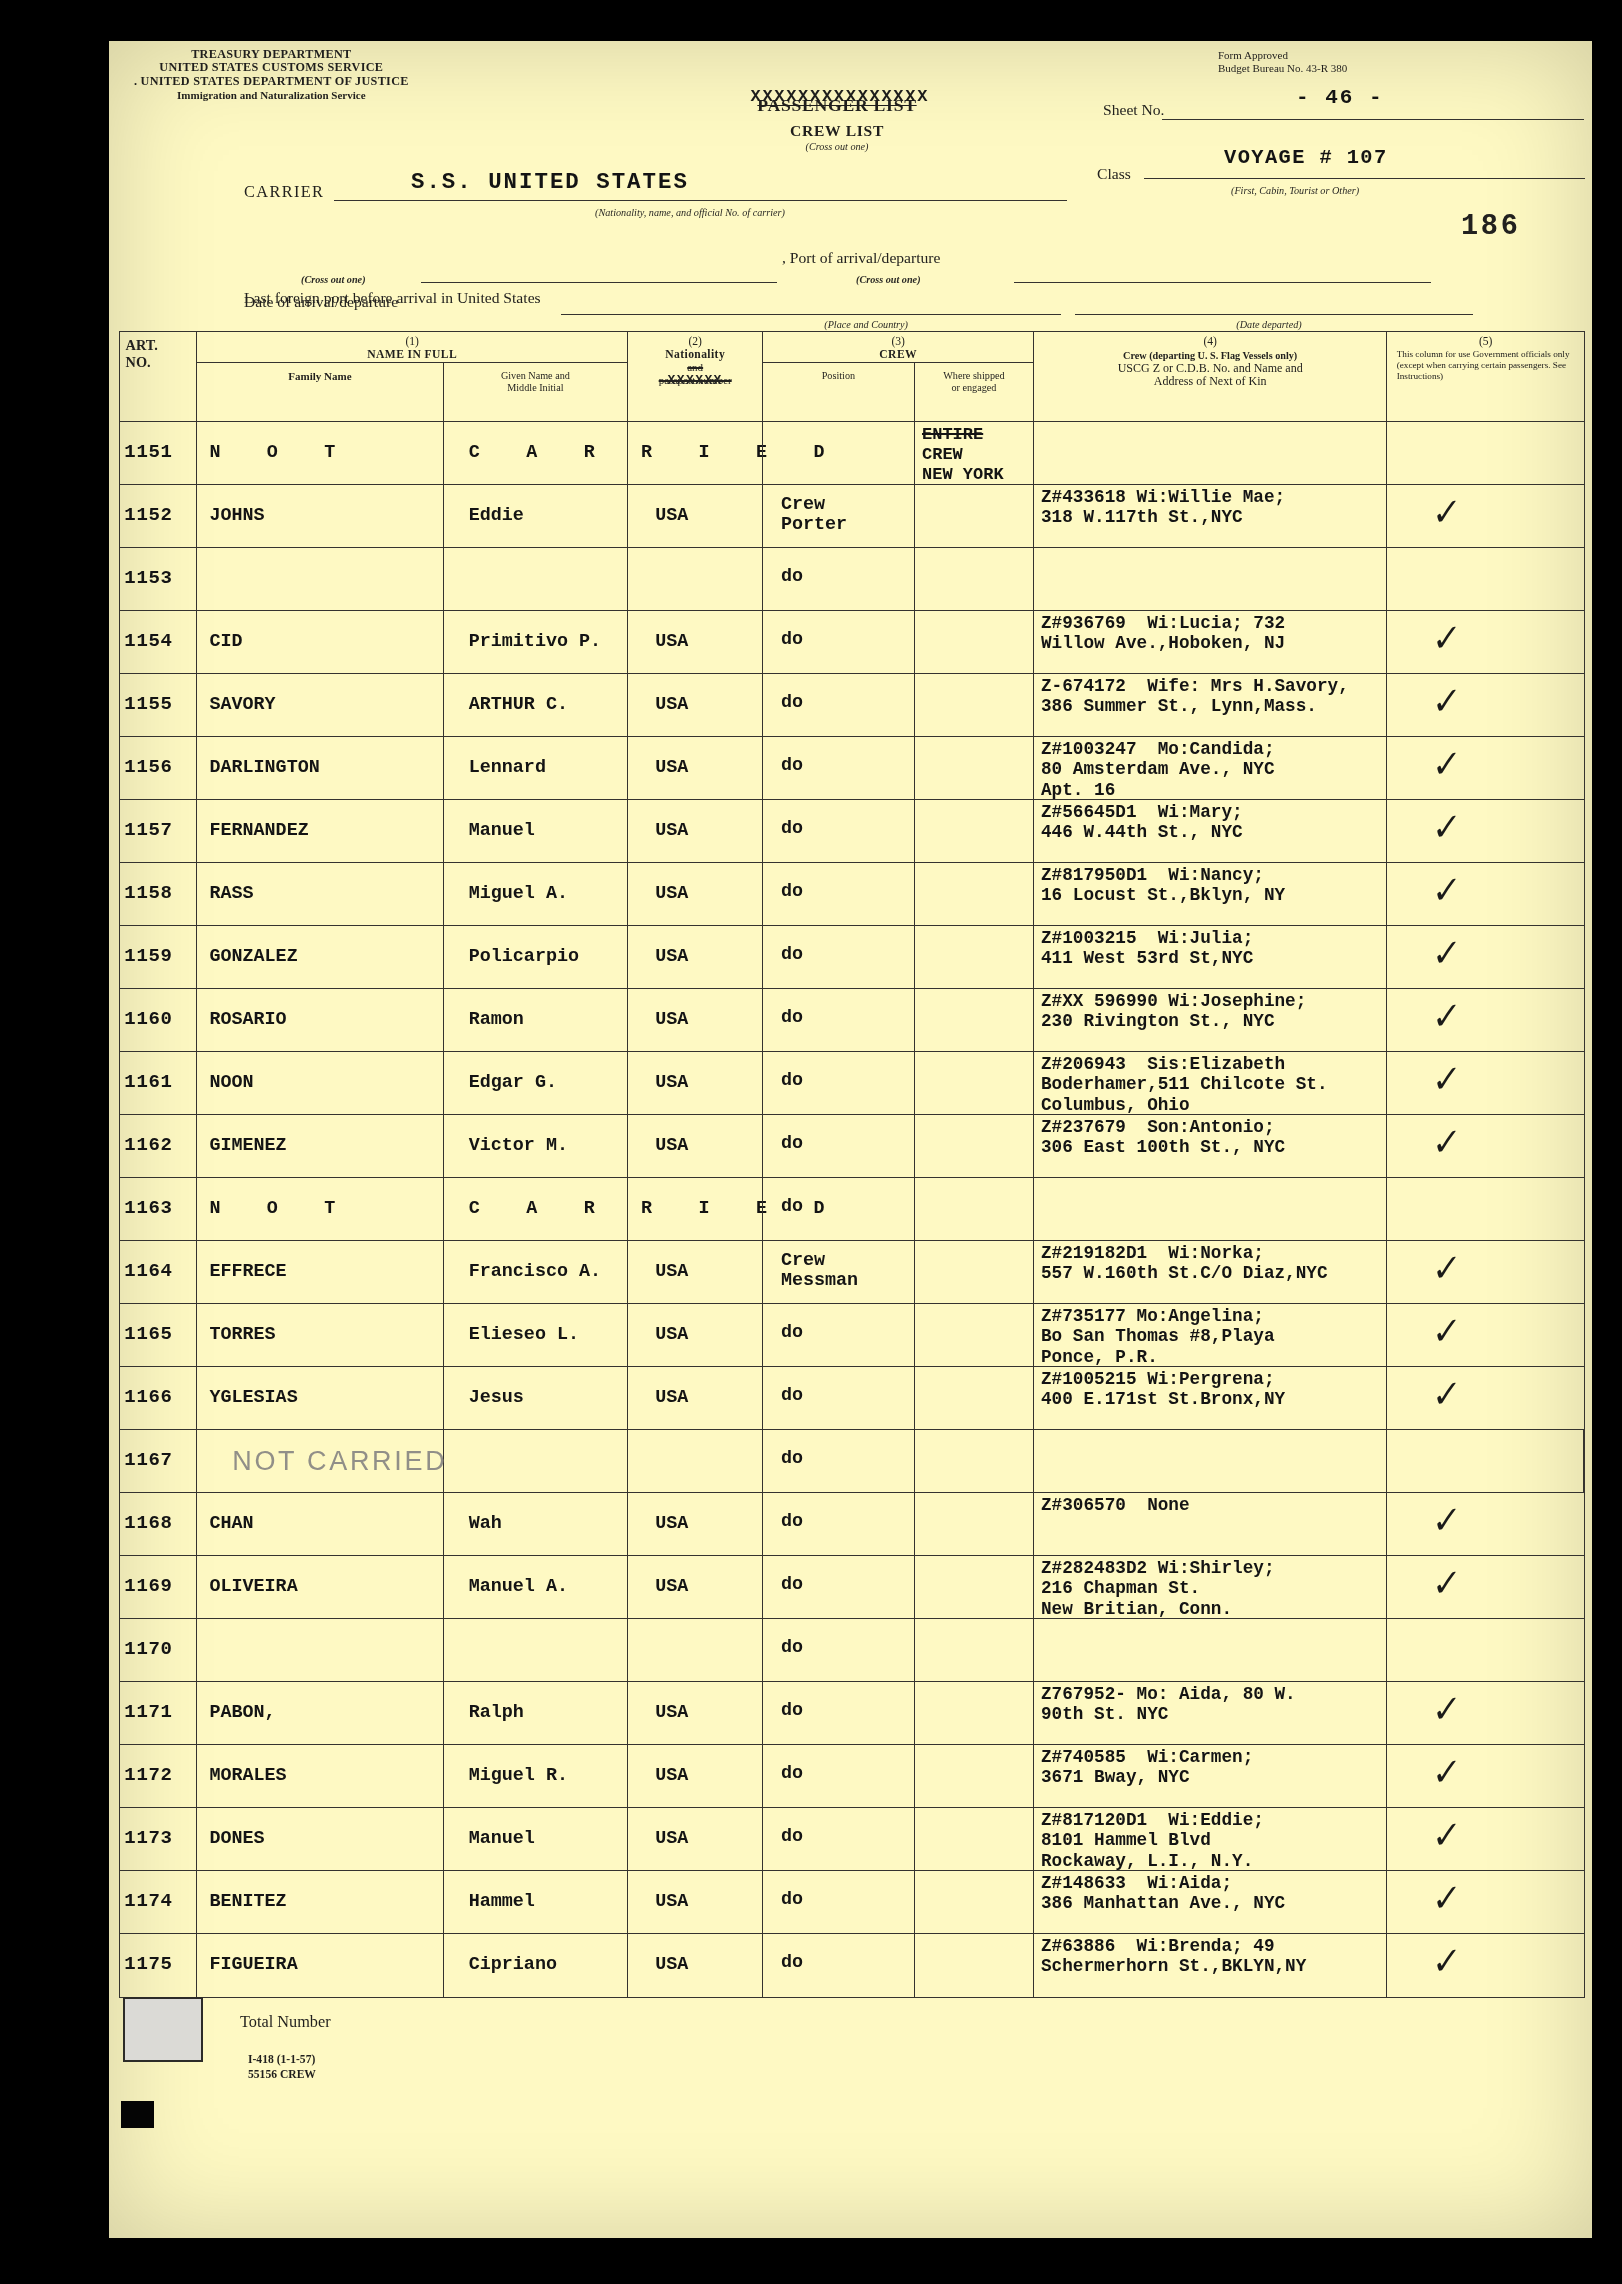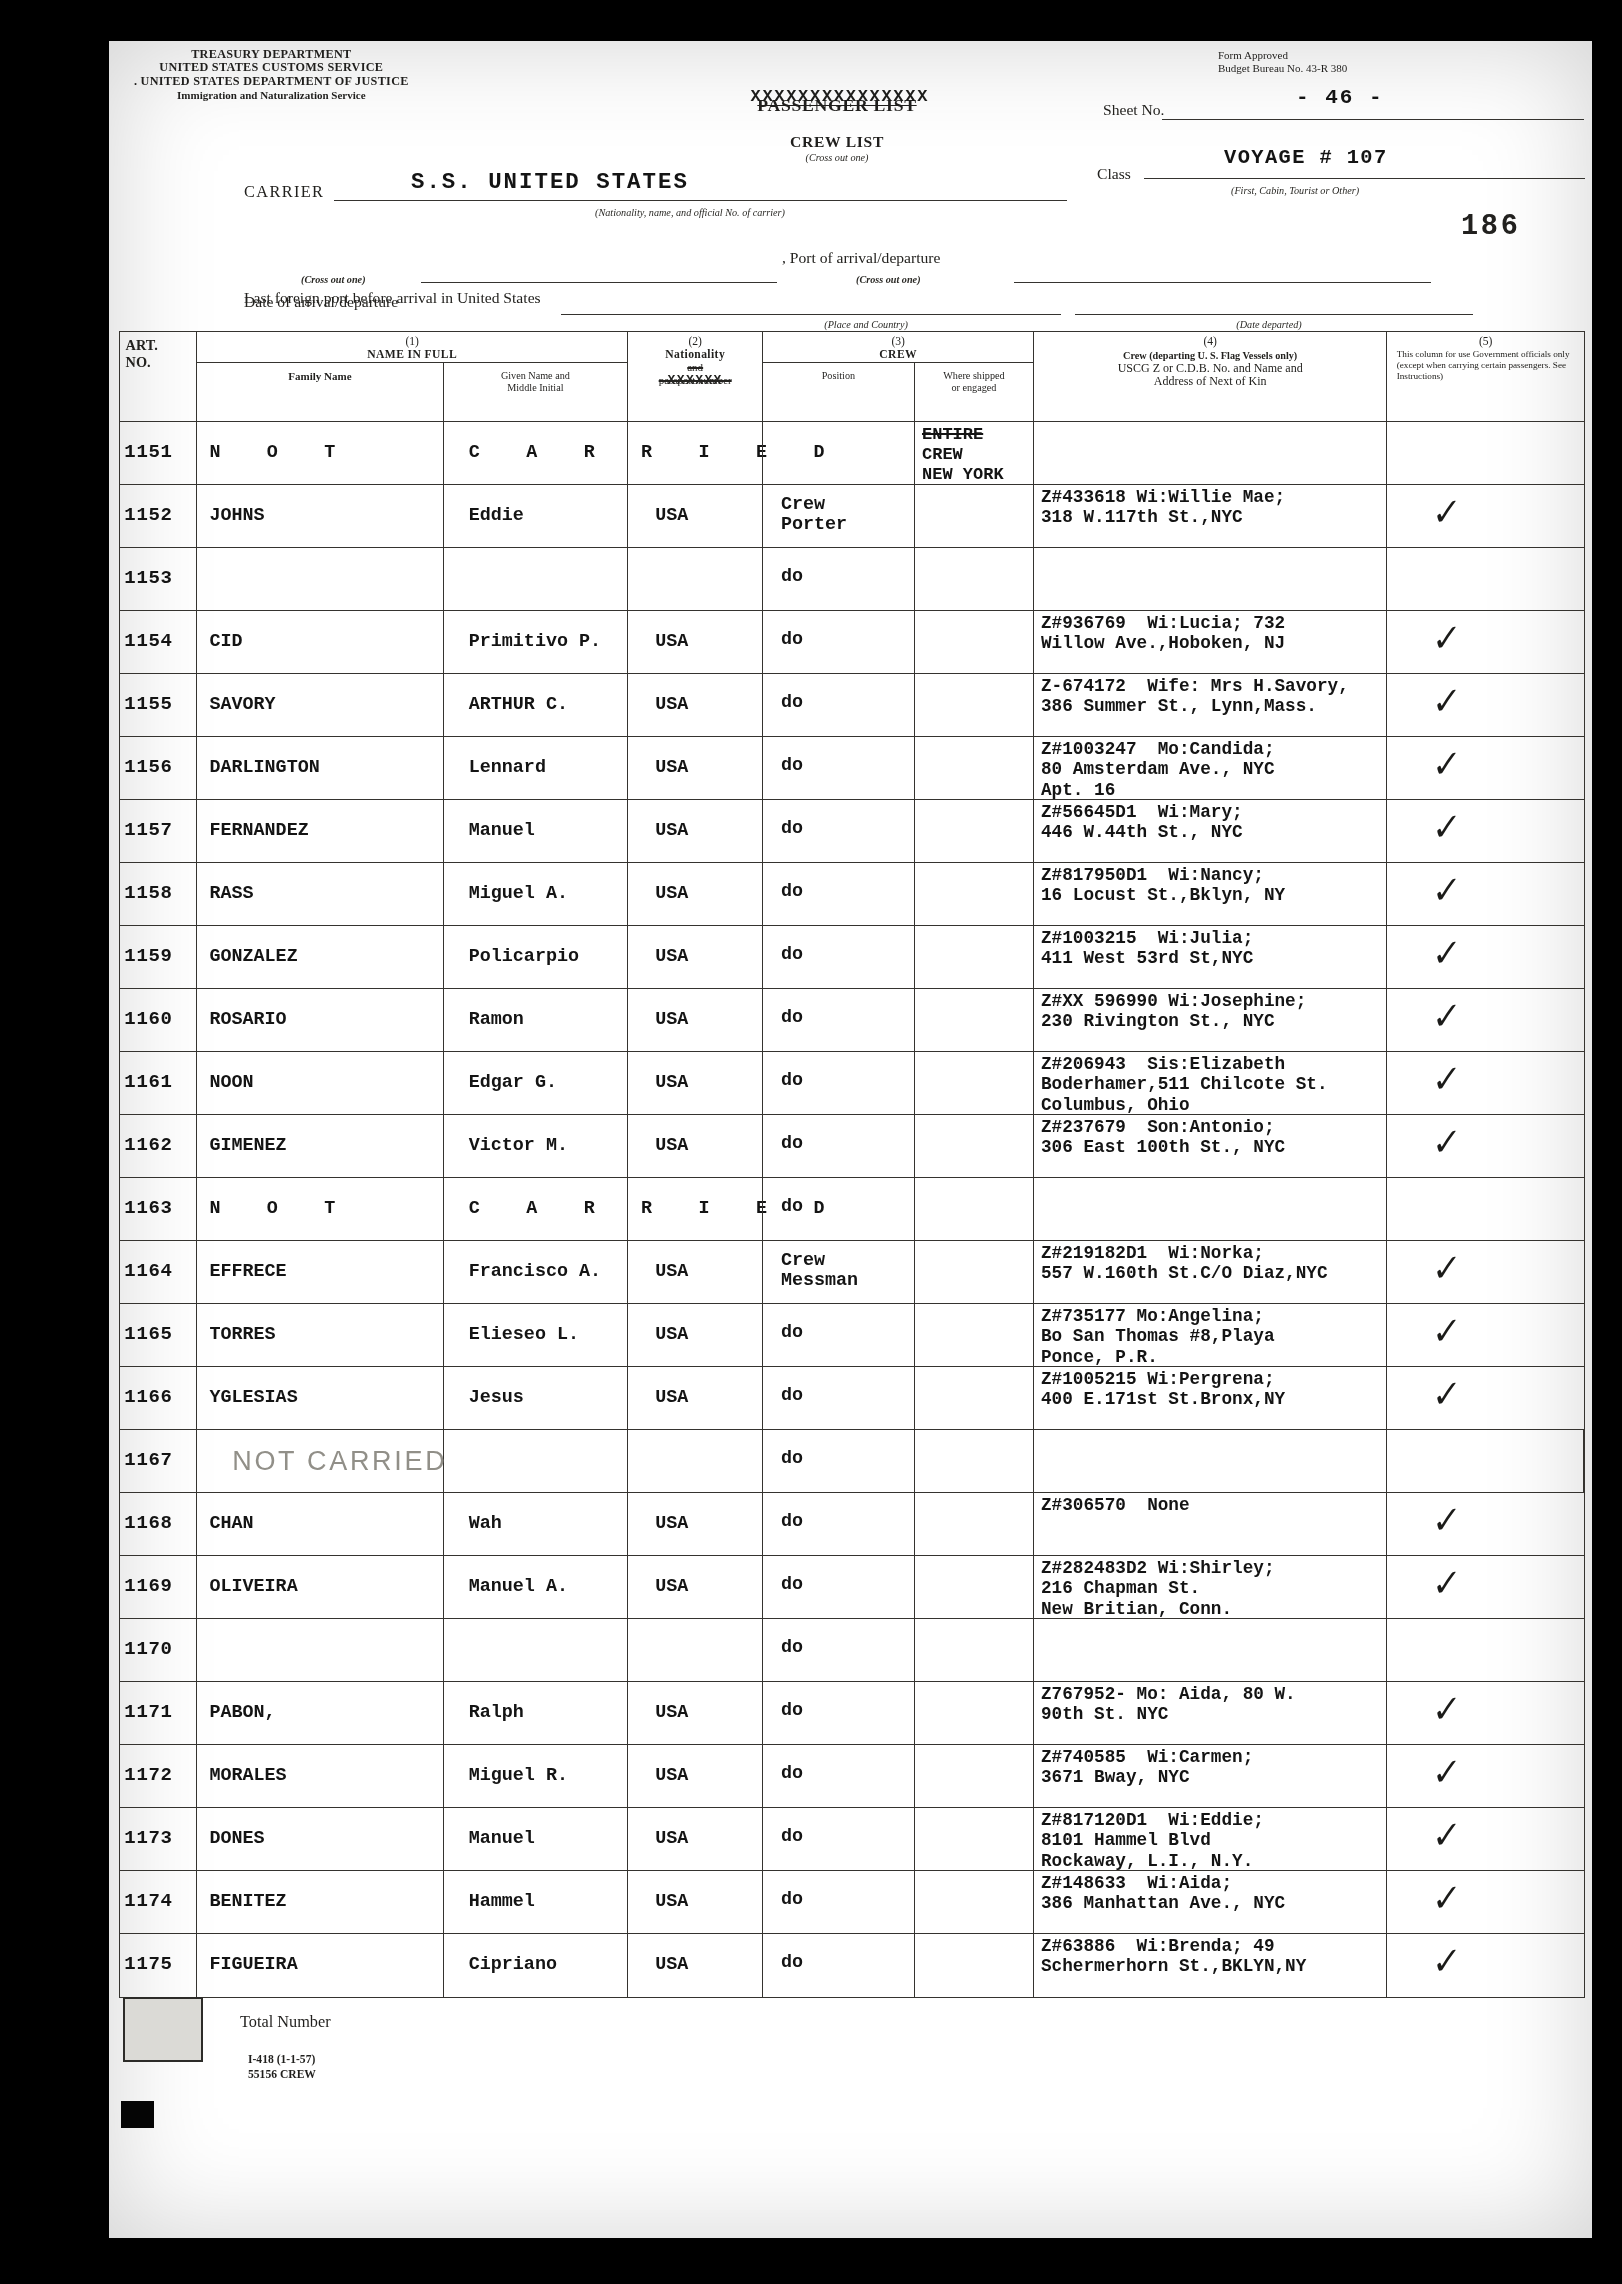--- a/index.html
+++ b/index.html
@@ -3,41 +3,41 @@
 <meta charset="utf-8">
 <style>
   * { margin:0; padding:0; box-sizing:border-box; }
   html,body { background:#000; }
   body {
     width:1622px; height:2284px; position:relative; overflow:hidden;
     font-family:"Liberation Serif", serif; color:#201f1d;
   }
   .paper {
     position:absolute; left:109px; top:41px; width:1483px; height:2197px;
-    background:#ffffff;
+    background:#fef9c3;
     box-shadow: inset 0 0 109px rgba(0,0,0,0.18);
   }
   .mono { font-family:"Liberation Mono","DejaVu Sans Mono",monospace; font-weight:700; color:#141414; }
   .abs { position:absolute; }
   .lbl { font-size:15.6px; color:#23221f; }
   .hint { font-style:italic; font-size:10.2px; color:#2a2925; }
   .rule { position:absolute; border-bottom:1.4px solid #35332f; }
   .struck { text-decoration:line-through; text-decoration-thickness:2px; }
 
   
   .agency { left:16.3px; top:6.8px; width:292px; text-align:center; line-height:13.6px; }
   .agency .a1,.agency .a2,.agency .a3 { font-weight:700; font-size:12.2px; letter-spacing:0.3px; }
   .agency .a4 { font-size:11px; font-weight:700; }
   .form-approved { left:1109px; top:8.2px; font-size:11px; line-height:13px; }
 
   .list-title { left:599px; top:54px; width:258px; text-align:center; }
   .passenger-wrap { position:relative; display:inline-block; }
   .passenger { font-weight:700; font-size:17.7px; letter-spacing:0.7px; text-decoration:line-through; text-decoration-thickness:1.4px; }
   .xstrike { position:absolute; left:-6.8px; top:-8.2px; font-size:17px; letter-spacing:1.7px; color:#1d1d1b; white-space:nowrap; }
-  .crewlist { font-weight:700; font-size:15.6px; letter-spacing:0.7px; margin-top:17px; }
+  .crewlist { font-weight:700; font-size:15.6px; letter-spacing:0.7px; margin-top:6px; }
   .list-title .hint { display:block; margin-top:1.4px; }
 
   .sheet-label { left:994px; top:60px; }
   .sheet-value { left:1187px; top:45px; font-size:21px; letter-spacing:2px; }
   .class-label { left:988px; top:124px; }
   .class-value { left:1115px; top:105px; font-size:20.4px; letter-spacing:1.4px; }
   .class-hint  { left:1122px; top:144px; }
   .carrier-label { left:135px; top:141px; font-size:16.3px; letter-spacing:1.4px; }
   .carrier-value { left:302px; top:128px; font-size:22.4px; letter-spacing:2px; }
   .carrier-hint  { left:435px; top:166px; width:292px; text-align:center; }

